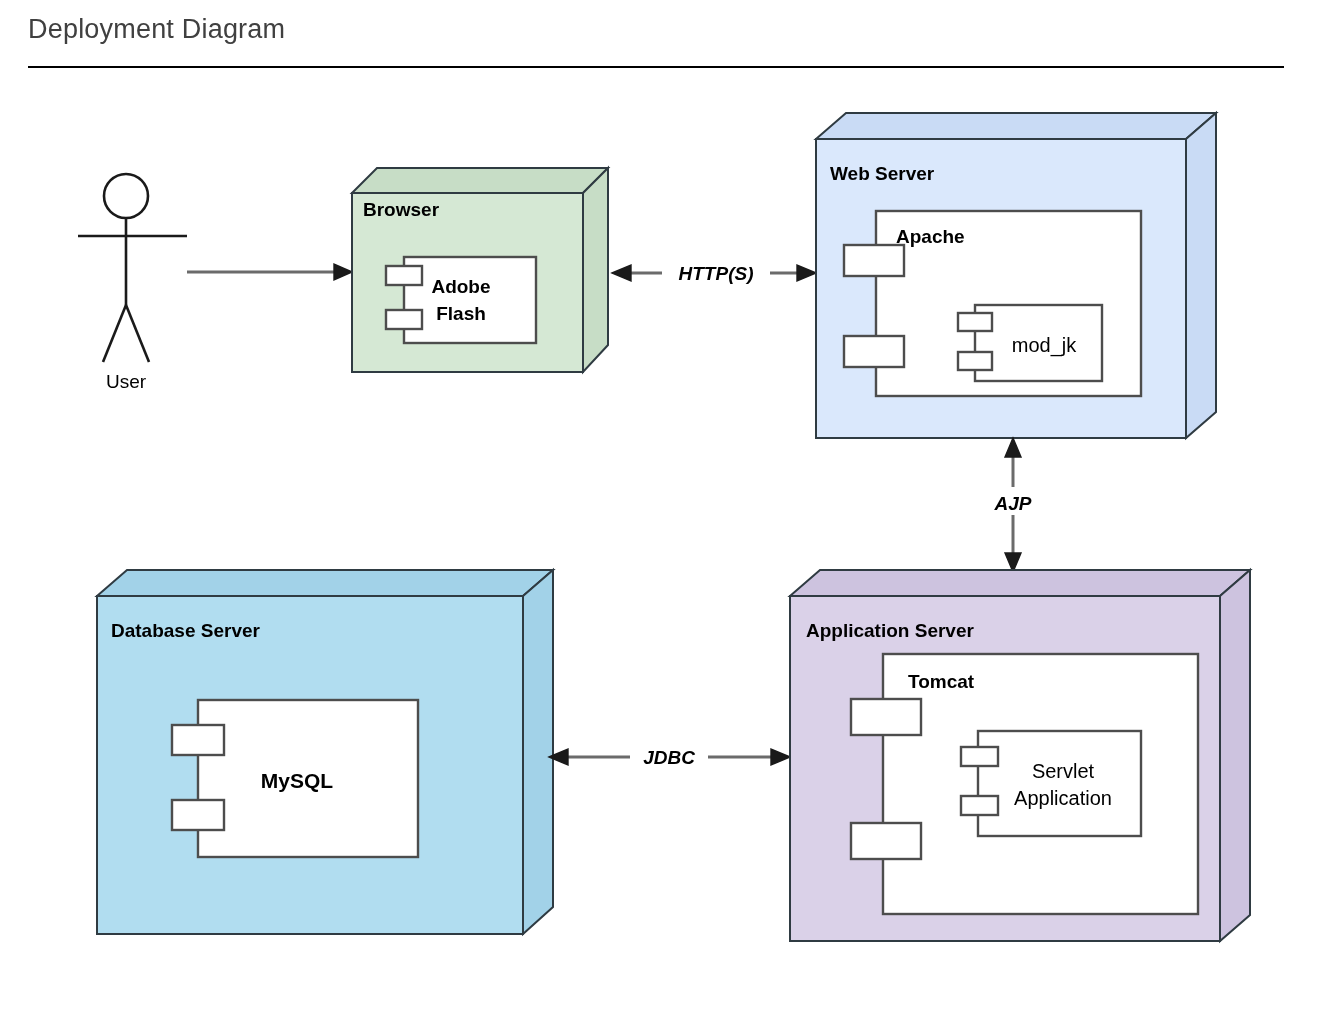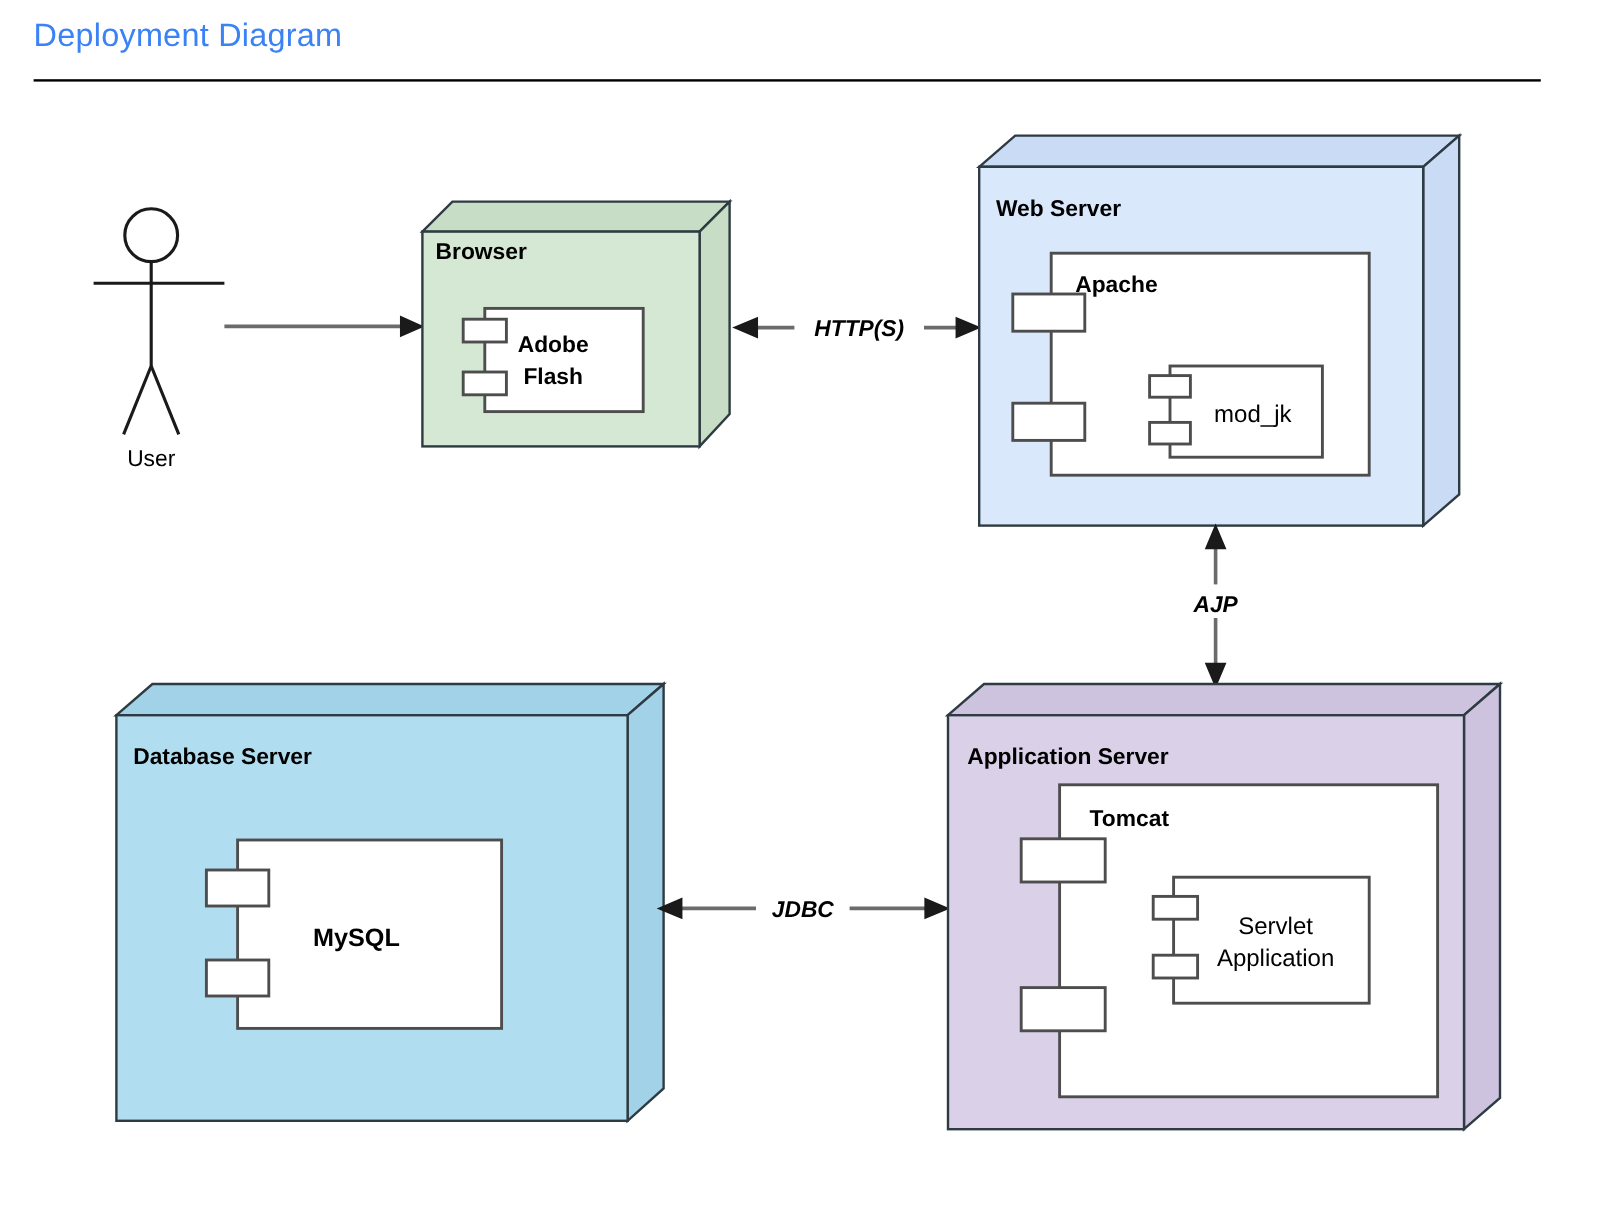--- a/index.html
+++ b/index.html
@@ -19,21 +19,21 @@
     position: relative;
     width: 1334px;
     height: 1018px;
   }
   .page-title {
     position: absolute;
     left: 28px;
     top: 14px;
     font-size: 27px;
     font-weight: 400;
-    color: #3b82f6;
+    color: #404040;
     letter-spacing: 0.2px;
     white-space: nowrap;
   }
   .title-rule {
     position: absolute;
     left: 28px;
     top: 66px;
     width: 1256px;
     height: 2px;
     background: #000000;

